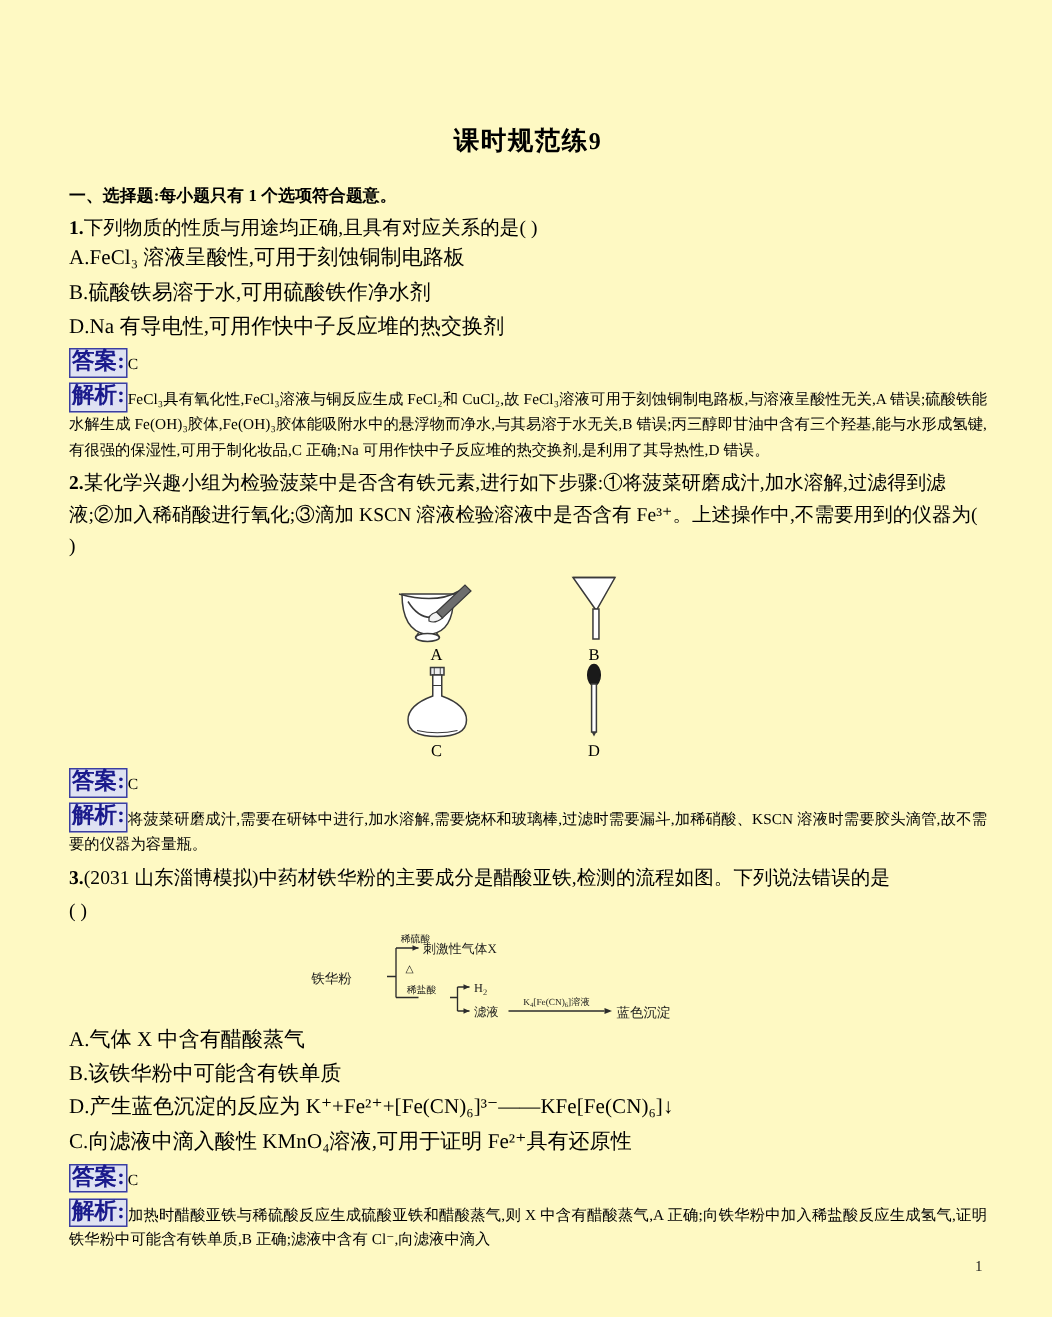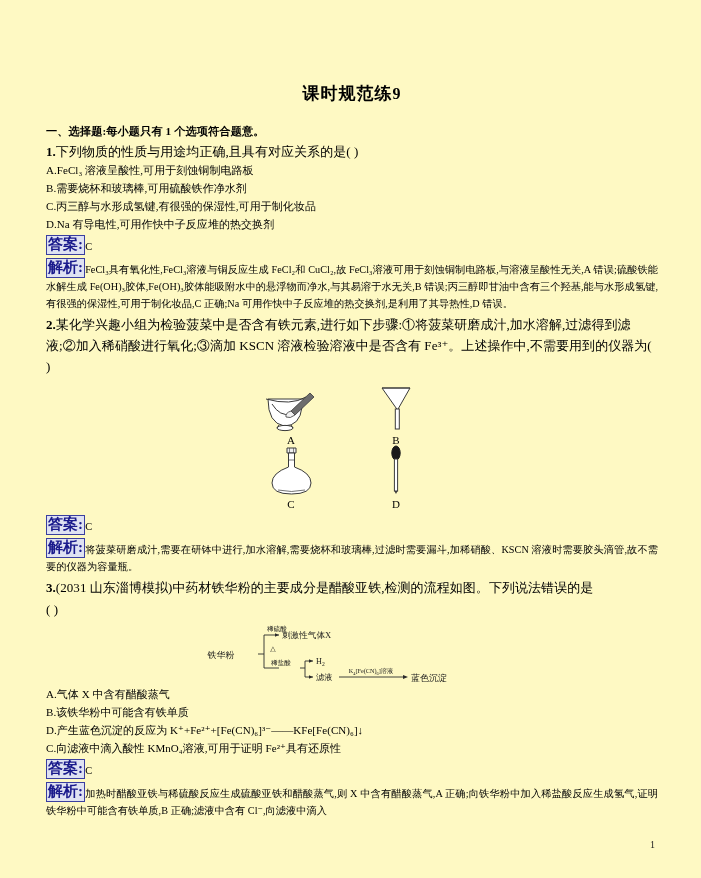--- a/index.html
+++ b/index.html
@@ -47,21 +47,21 @@
     letter-spacing: 0.1px;
   }
   .q {
     font-size: 13px;
     line-height: 1.62;
     letter-spacing: 0.05px;
     margin-top: 1px;
   }
   .q-stem { text-indent: 0; }
   .opt {
-    font-size: 11px;
+    font-size: 14px;
     line-height: 1.62;
     letter-spacing: 0.05px;
   }
   .ans-line, .ana-line {
     font-size: 10.2px;
     line-height: 1.66;
     margin-top: 2px;
     letter-spacing: 0.05px;
   }
   .ana-line { text-align: justify; }
@@ -123,22 +123,21 @@
     <div class="doc-title">
       <span>课时规范练</span><span class="num">9</span>
     </div>
 
     <div class="section-head">一、选择题:每小题只有 1 个选项符合题意。</div>
 
     <div class="q q-stem">
       <b>1.</b><span>下列物质的性质与用途均正确,且具有对应关系的是(      )</span>
     </div>
     <div class="opt">A.FeCl₃ 溶液呈酸性,可用于刻蚀铜制电路板</div>
-    <div class="opt">B.需要烧杯和玻璃棒,可用硫酸铁作净水剂</div>
-    <div class="opt">C.丙三醇与水形成氢键,有很强的保湿性,可用于制化妆品</div>
+    <div class="opt">B.硫酸铁易溶于水,可用硫酸铁作净水剂</div>
     <div class="opt">D.Na 有导电性,可用作快中子反应堆的热交换剂</div>
     <div class="ans-line">
       <span class="tag">答案:</span><span class="ans-val">C</span>
     </div>
     <div class="ana-line">
       <span class="tag">解析:</span><span>FeCl₃具有氧化性,FeCl₃溶液与铜反应生成 FeCl₂和 CuCl₂,故 FeCl₃溶液可用于刻蚀铜制电路板,与溶液呈酸性无关,A 错误;硫酸铁能水解生成 Fe(OH)₃胶体,Fe(OH)₃胶体能吸附水中的悬浮物而净水,与其易溶于水无关,B 错误;丙三醇即甘油中含有三个羟基,能与水形成氢键,有很强的保湿性,可用于制化妆品,C 正确;Na 可用作快中子反应堆的热交换剂,是利用了其导热性,D 错误。</span>
     </div>
 
     <div class="q q-stem">
       <b>2.</b><span>某化学兴趣小组为检验菠菜中是否含有铁元素,进行如下步骤:①将菠菜研磨成汁,加水溶解,过滤得到滤液;②加入稀硝酸进行氧化;③滴加 KSCN 溶液检验溶液中是否含有 Fe³⁺。上述操作中,不需要用到的仪器为(      )</span>

